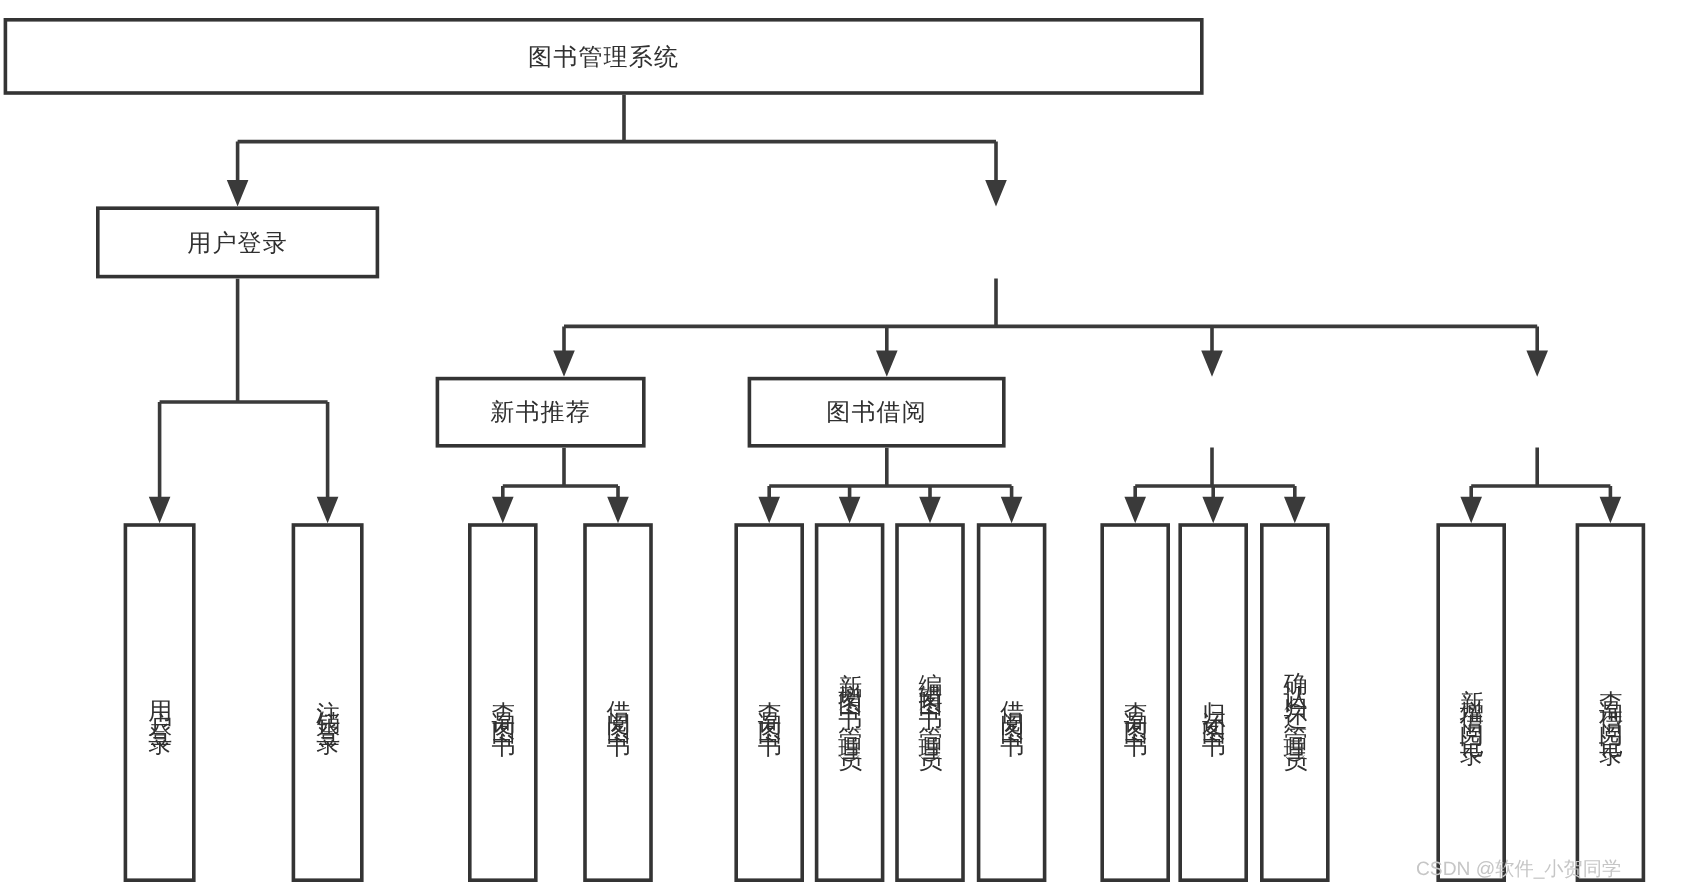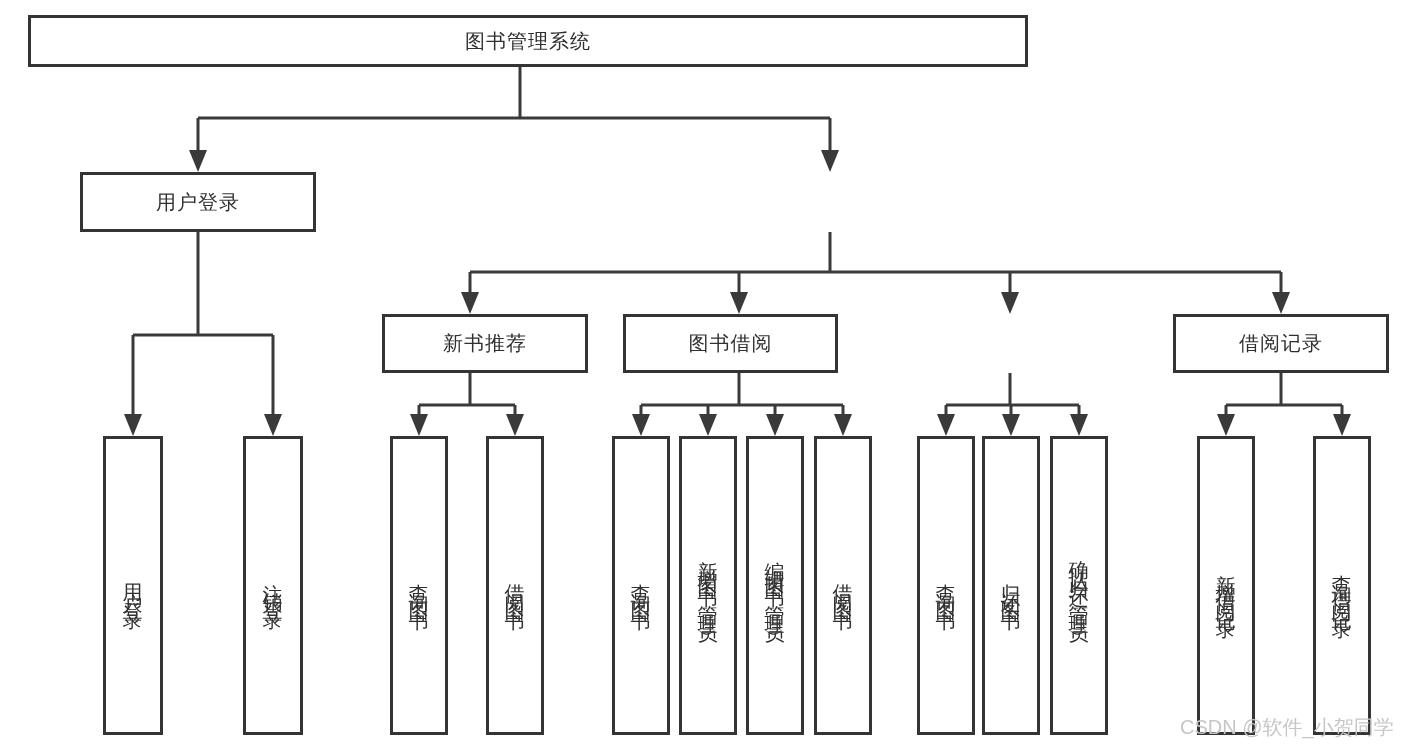--- a/index.html
+++ b/index.html
@@ -27,21 +27,21 @@
     display:flex;align-items:center;justify-content:center;
     z-index:1;
   }
   .h-label{font-size:20px;letter-spacing:1px;white-space:nowrap;}
   .v-label{
     writing-mode:vertical-rl;text-orientation:mixed;
     font-size:20px;letter-spacing:9px;line-height:1.1;white-space:nowrap;
   }
   .watermark{
     position:absolute;left:1180px;top:714px;z-index:2;
-    font-size:20px;color:var(--watermark);white-space:nowrap;
+    font-size:16px;color:var(--watermark);white-space:nowrap;
   }
 </style>
 </head>
 <body>
 
 <div class="stage">
 
   <svg class="connectors" viewBox="0 0 1405 747" aria-hidden="true">
     <path class="conn-line" d="
       M520 67 V118  M198 118 H830  M198 118 V154  M830 118 V154
@@ -58,36 +58,33 @@
       M1001 292 L1019 292 L1010 314 Z  M1272 292 L1290 292 L1281 314 Z
       M124 414 L142 414 L133 436 Z  M264 414 L282 414 L273 436 Z
       M410 414 L428 414 L419 436 Z  M506 414 L524 414 L515 436 Z
       M632 414 L650 414 L641 436 Z  M699 414 L717 414 L708 436 Z
       M766 414 L784 414 L775 436 Z  M834 414 L852 414 L843 436 Z
       M937 414 L955 414 L946 436 Z  M1002 414 L1020 414 L1011 436 Z
       M1070 414 L1088 414 L1079 436 Z
       M1217 414 L1235 414 L1226 436 Z  M1333 414 L1351 414 L1342 436 Z"></path>
   </svg>
 
-  <div class="box" style="left:28px;top:15px;width:1000px;height:52px">
+  <div class="box" style="left:3px;top:15px;width:1000px;height:64px">
     <span class="h-label">图书管理系统</span>
   </div>
 
   <div class="box" style="left:80px;top:172px;width:236px;height:60px">
     <span class="h-label">用户登录</span>
   </div>
 
-  <div class="box" style="left:382px;top:314px;width:206px;height:59px">
+  <div class="box" style="left:363px;top:314px;width:175px;height:59px">
     <span class="h-label">新书推荐</span>
   </div>
   <div class="box" style="left:623px;top:314px;width:215px;height:59px">
     <span class="h-label">图书借阅</span>
-  </div>
-  <div class="box" style="left:1173px;top:314px;width:216px;height:59px">
-    <span class="h-label">借阅记录</span>
   </div>
 
   <div class="box" style="left:103px;top:436px;width:60px;height:299px">
     <span class="v-label">用户登录</span>
   </div>
   <div class="box" style="left:243px;top:436px;width:60px;height:299px">
     <span class="v-label">注销登录</span>
   </div>
 
   <div class="box" style="left:390px;top:436px;width:58px;height:299px">

